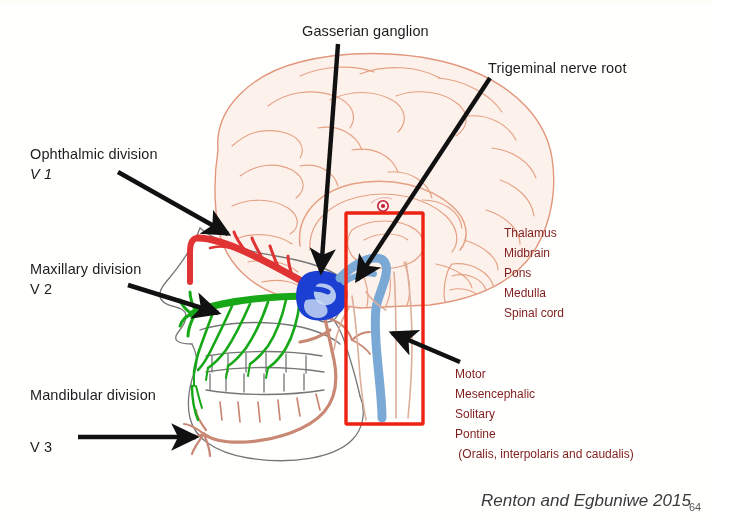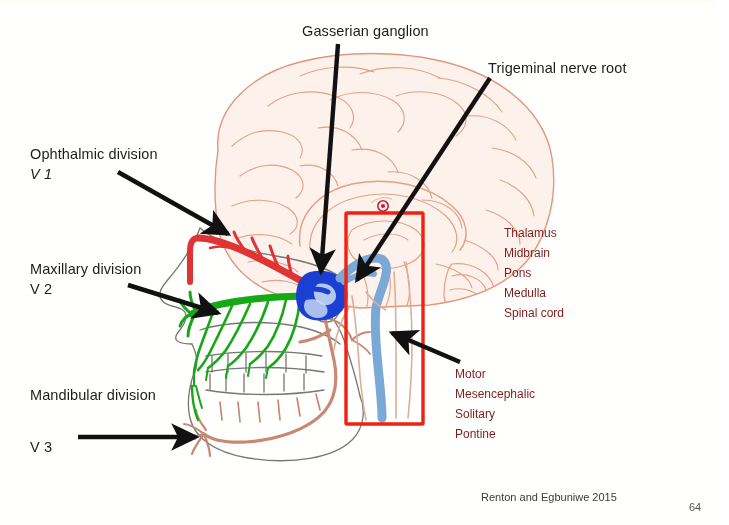--- a/index.html
+++ b/index.html
@@ -27,23 +27,24 @@
   .lbl.bold { font-weight: bold; }
   .list {
     position: absolute;
     font-size: 12px;
     line-height: 20px;
     color: #7f1d1d;
   }
   .list div { white-space: pre; }
   .credit {
     position: absolute;
-    font-size: 11px;
+    font-size: 17px;
     color: #3a3a3a;
     white-space: pre;
+    font-style: italic;
   }
   .pagenum {
     position: absolute;
     font-size: 11px;
     color: #555555;
   }
   svg.art {
     position: absolute;
     left: 0; top: 0;
     width: 729px;
@@ -298,19 +299,20 @@
     <div>Medulla</div>
     <div>Spinal cord</div>
   </div>
 
 
   <div class="list" style="left:455px; top:364px;">
     <div>Motor</div>
     <div>Mesencephalic</div>
     <div>Solitary</div>
     <div>Pontine</div>
+    <div> (Oralis, interpolaris and caudalis)</div>
   </div>
 
   <div class="credit" style="left:481px; top:491px;">Renton and Egbuniwe 2015</div>
 
   <div class="pagenum" style="left:689px; top:501px;">64</div>
 
 </div>
 
 </body></html>

